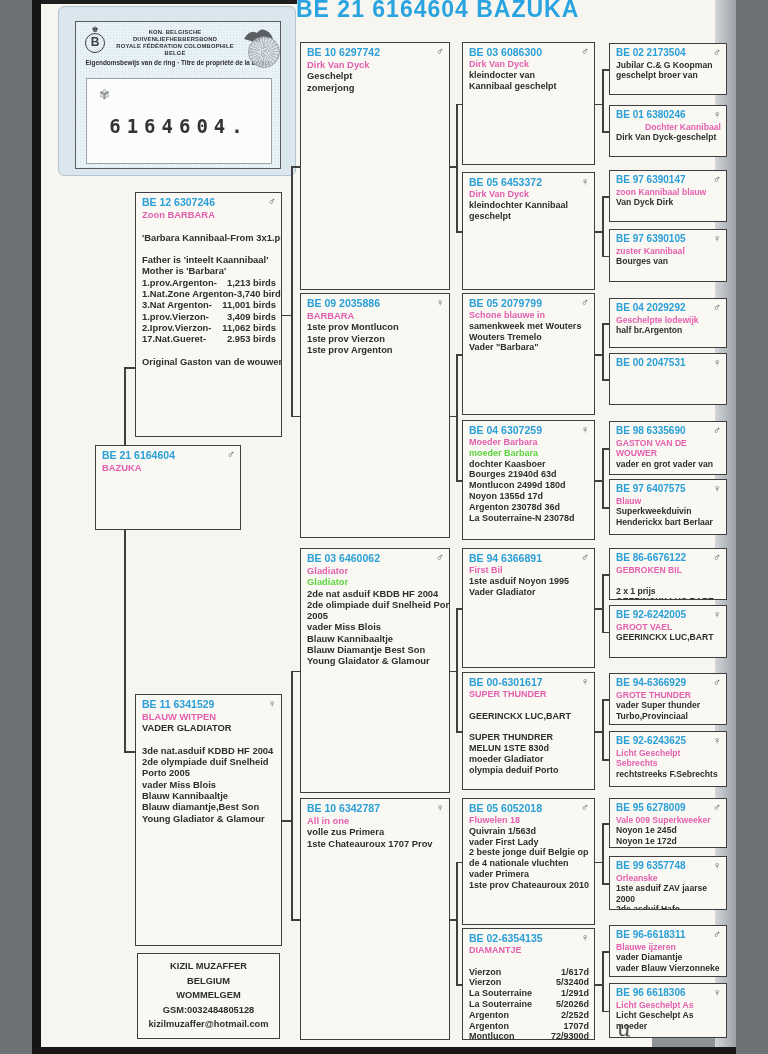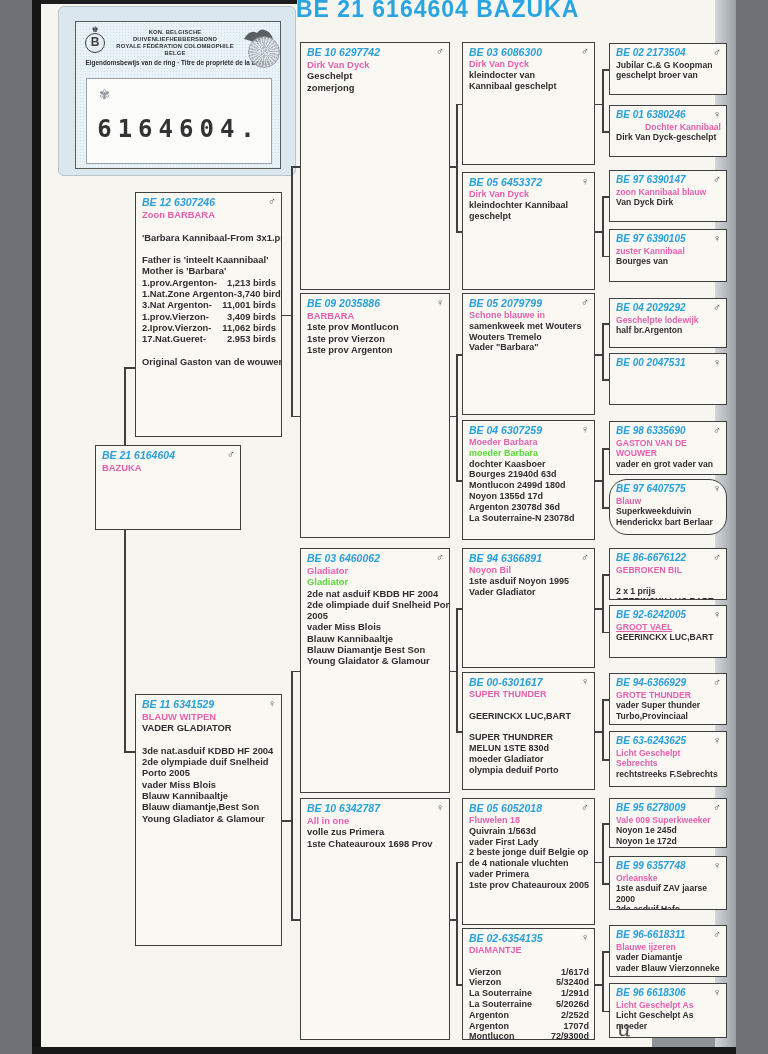--- a/index.html
+++ b/index.html
@@ -37,30 +37,30 @@
               line-height:7px; padding-top:3px; letter-spacing:.2px; }
   .eagle{ width:32px; }
   .cert-year{ display:flex; justify-content:center; align-items:center; gap:10px;
               font-size:15px; font-weight:bold; letter-spacing:2px; color:#2d2d2d; margin-top:0; }
   .cert-year .seal{ font-size:11px; color:#8a8a8a; letter-spacing:0; }
   .cert-own{ font-size:6.4px; font-weight:bold; text-align:center; color:#2d2d2d; margin-top:2px; }
   .numbox{ position:absolute; left:10px; top:56px; width:186px; height:86px;
            background:#fcfcfa; border:1px solid #9aa4aa; }
   .numbox .flower{ position:absolute; left:12px; top:8px; color:#8f969b; font-size:13px; }
   .bignum{ margin-top:36px; text-align:center; font-family:"DejaVu Sans Mono", monospace;
-           font-weight:bold; font-size:24px; letter-spacing:6px; color:#333; }
+           font-weight:bold; font-size:19px; letter-spacing:6px; color:#333; }
   .circ-seal{ position:absolute; right:0px; top:14px; width:32px; height:32px; border-radius:50%;
               border:1px solid #8b9196; opacity:.8;
               background:repeating-conic-gradient(#a9b0b5 0 7deg,#d9dee2 7deg 14deg); }
 
   
   .pbox{ position:absolute; border:1.6px solid #3f3f3f; background:#f9f8f3;
          padding:3px 5px 2px 6px; overflow:hidden; color:#2e2e2e; font-weight:bold; }
   .ring{ display:flex; justify-content:space-between; align-items:flex-start;
-         font-size:10.5px; color:#2a9fd8; line-height:12px; margin-bottom:1px; white-space:nowrap;font-style:italic; }
+         font-size:10.5px; color:#2a9fd8; line-height:12px; margin-bottom:1px; white-space:nowrap; }
   .sex{ color:#4a4a4a; font-size:11px; font-weight:normal; line-height:11px; }
   .nm{ font-size:9px; line-height:10.8px; }
   .ln{ font-size:9px; line-height:10.8px; white-space:nowrap; }
   .split{ display:flex; justify-content:space-between; }
   .split span{ white-space:nowrap; }
   .wide .nm,.wide .ln{ font-size:9.4px; line-height:11.3px; }
   .small .nm,.small .ln{ font-size:8.6px; line-height:10.4px; white-space:normal; }
   .small .ring{ font-size:10px; }
   .pline{ position:absolute; background:#3f3f3f; }
 
@@ -207,21 +207,21 @@
         <div class="ln">Blauw Diamantje Best Son</div>
         <div class="ln">Young Glaidator &amp; Glamour</div>
       </div>
       <div class="pbox wide" style="left: 268px; top: 798px; width: 150px; height: 242px;">
         <div class="ring">
           <span style="color: rgb(42, 159, 216);">BE 10 6342787</span>
           <span class="sex">♀</span>
         </div>
         <div class="nm" style="color: rgb(228, 95, 174);">All in one</div>
         <div class="ln">volle zus Primera</div>
-        <div class="ln">1ste Chateauroux 1698 Prov</div>
+        <div class="ln">1ste Chateauroux 1707 Prov</div>
       </div>
       <div class="pbox" style="left: 430px; top: 42px; width: 133px; height: 123px;">
         <div class="ring">
           <span style="color: rgb(42, 159, 216);">BE 03 6086300</span>
           <span class="sex">♂</span>
         </div>
         <div class="nm" style="color: rgb(228, 95, 174);">Dirk Van Dyck</div>
         <div class="ln">kleindocter van</div>
         <div class="ln">Kannibaal geschelpt</div>
       </div>
@@ -256,21 +256,21 @@
         <div class="ln">Montlucon 2499d 180d</div>
         <div class="ln">Noyon 1355d 17d</div>
         <div class="ln">Argenton 23078d 36d</div>
         <div class="ln">La Souterraine-N 23078d</div>
       </div>
       <div class="pbox" style="left: 430px; top: 548px; width: 133px; height: 120px;">
         <div class="ring">
           <span style="color: rgb(42, 159, 216);">BE 94 6366891</span>
           <span class="sex">♂</span>
         </div>
-        <div class="nm" style="color: rgb(228, 95, 174);">Noyon Bil</div>
+        <div class="nm" style="color: rgb(228, 95, 174);">First Bil</div>
         <div class="ln">1ste asduif Noyon 1995</div>
         <div class="ln">Vader Gladiator</div>
       </div>
       <div class="pbox" style="left: 430px; top: 672px; width: 133px; height: 118px;">
         <div class="ring">
           <span style="color: rgb(42, 159, 216);">BE 00-6301617</span>
           <span class="sex">♀</span>
         </div>
         <div class="nm" style="color: rgb(228, 95, 174);">SUPER THUNDER</div>
         <div class="ln">&nbsp;</div>
@@ -285,21 +285,21 @@
         <div class="ring">
           <span style="color: rgb(42, 159, 216);">BE 05 6052018</span>
           <span class="sex">♂</span>
         </div>
         <div class="nm" style="color: rgb(228, 95, 174);">Fluwelen 18</div>
         <div class="ln">Quivrain 1/563d</div>
         <div class="ln">vader First Lady</div>
         <div class="ln">2 beste jonge duif Belgie op</div>
         <div class="ln">de 4 nationale vluchten</div>
         <div class="ln">vader Primera</div>
-        <div class="ln">1ste prov Chateauroux 2005</div>
+        <div class="ln">1ste prov Chateauroux 2010</div>
       </div>
       <div class="pbox" style="left: 430px; top: 928px; width: 133px; height: 112px;">
         <div class="ring">
           <span style="color: rgb(42, 159, 216);">BE 02-6354135</span>
           <span class="sex">♀</span>
         </div>
         <div class="nm" style="color: rgb(228, 95, 174);">DIAMANTJE</div>
         <div class="ln">&nbsp;</div>
         <div class="ln split">
           <span>Vierzon</span>
@@ -377,21 +377,21 @@
         </div>
       </div>
       <div class="pbox small" style="left: 577px; top: 421px; width: 118px; height: 54px;">
         <div class="ring">
           <span style="color: rgb(42, 159, 216);">BE 98 6335690</span>
           <span class="sex">♂</span>
         </div>
         <div class="nm" style="color: rgb(228, 95, 174);">GASTON VAN DE WOUWER</div>
         <div class="ln">vader en grot vader van</div>
       </div>
-      <div class="pbox small" style="left: 577px; top: 479px; width: 118px; height: 56px; border-radius: 18px;">
+      <div class="pbox small" style="left: 577px; top: 479px; width: 118px; height: 56px;">
         <div class="ring">
           <span style="color: rgb(42, 159, 216);">BE 97 6407575</span>
           <span class="sex">♀</span>
         </div>
         <div class="nm" style="color: rgb(228, 95, 174);">Blauw</div>
         <div class="ln">Superkweekduivin</div>
         <div class="ln">Henderickx bart Berlaar</div>
       </div>
       <div class="pbox small" style="left: 577px; top: 548px; width: 118px; height: 52px;">
         <div class="ring">
@@ -401,35 +401,35 @@
         <div class="nm" style="color: rgb(228, 95, 174);">GEBROKEN BIL</div>
         <div class="ln">&nbsp;</div>
         <div class="ln">2 x 1 prijs</div>
         <div class="ln">GEERINCKX LUC.BART</div>
       </div>
       <div class="pbox small" style="left: 577px; top: 605px; width: 118px; height: 53px;">
         <div class="ring">
           <span style="color: rgb(42, 159, 216);">BE 92-6242005</span>
           <span class="sex">♀</span>
         </div>
-        <div class="nm" style="color: rgb(228, 95, 174); text-decoration: underline;">GROOT VAEL</div>
+        <div class="nm" style="color: rgb(228, 95, 174);">GROOT VAEL</div>
         <div class="ln">GEERINCKX LUC,BART</div>
       </div>
       <div class="pbox small" style="left: 577px; top: 673px; width: 118px; height: 52px;">
         <div class="ring">
           <span style="color: rgb(42, 159, 216);">BE 94-6366929</span>
           <span class="sex">♂</span>
         </div>
         <div class="nm" style="color: rgb(228, 95, 174);">GROTE THUNDER</div>
         <div class="ln">vader Super thunder</div>
         <div class="ln">Turbo,Provinciaal</div>
       </div>
       <div class="pbox small" style="left: 577px; top: 731px; width: 118px; height: 56px;">
         <div class="ring">
-          <span style="color: rgb(42, 159, 216);">BE 63-6243625</span>
+          <span style="color: rgb(42, 159, 216);">BE 92-6243625</span>
           <span class="sex">♀</span>
         </div>
         <div class="nm" style="color: rgb(228, 95, 174);">Licht Geschelpt</div>
         <div class="nm" style="color: rgb(228, 95, 174);">Sebrechts</div>
         <div class="ln">rechtstreeks F.Sebrechts</div>
       </div>
       <div class="pbox small" style="left: 577px; top: 798px; width: 118px; height: 50px;">
         <div class="ring">
           <span style="color: rgb(42, 159, 216); text-align: center;">BE 95 6278009</span>
           <span class="sex">♂</span>
@@ -520,16 +520,23 @@
       <div class="pline" style="left: 563px; top: 984px; width: 7px; height: 1.5px;"></div>
       <div class="pline" style="left: 570px; top: 951px; width: 1.5px; height: 59.5px;"></div>
       <div class="pline" style="left: 570px; top: 951px; width: 7px; height: 1.5px;"></div>
       <div class="pline" style="left: 570px; top: 1010.5px; width: 7px; height: 1.5px;"></div>
       <div class="pline" style="left: 92px; top: 367px; width: 11px; height: 1.5px;"></div>
       <div class="pline" style="left: 92px; top: 367px; width: 1.5px; height: 78px;"></div>
       <div class="pline" style="left: 92px; top: 530px; width: 1.5px; height: 221px;"></div>
       <div class="pline" style="left: 92px; top: 751px; width: 11px; height: 1.5px;"></div>
     </div>
 
+  <div class="breeder">
+    <div>KIZIL MUZAFFER</div>
+    <div>BELGIUM</div>
+    <div>WOMMELGEM</div>
+    <div>GSM:0032484805128</div>
+    <div>kizilmuzaffer@hotmail.com</div>
+  </div>
 
   <div class="handmark">u</div>
 
 </div>
 
 </body></html>

